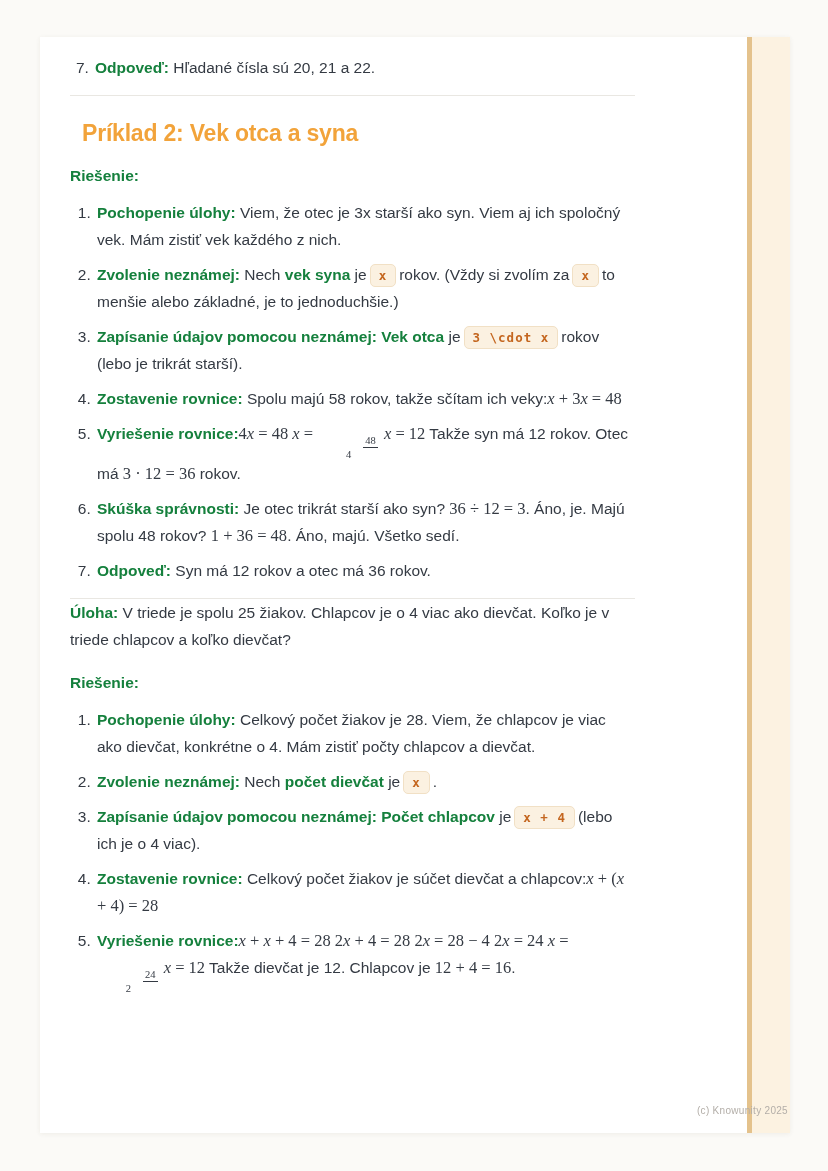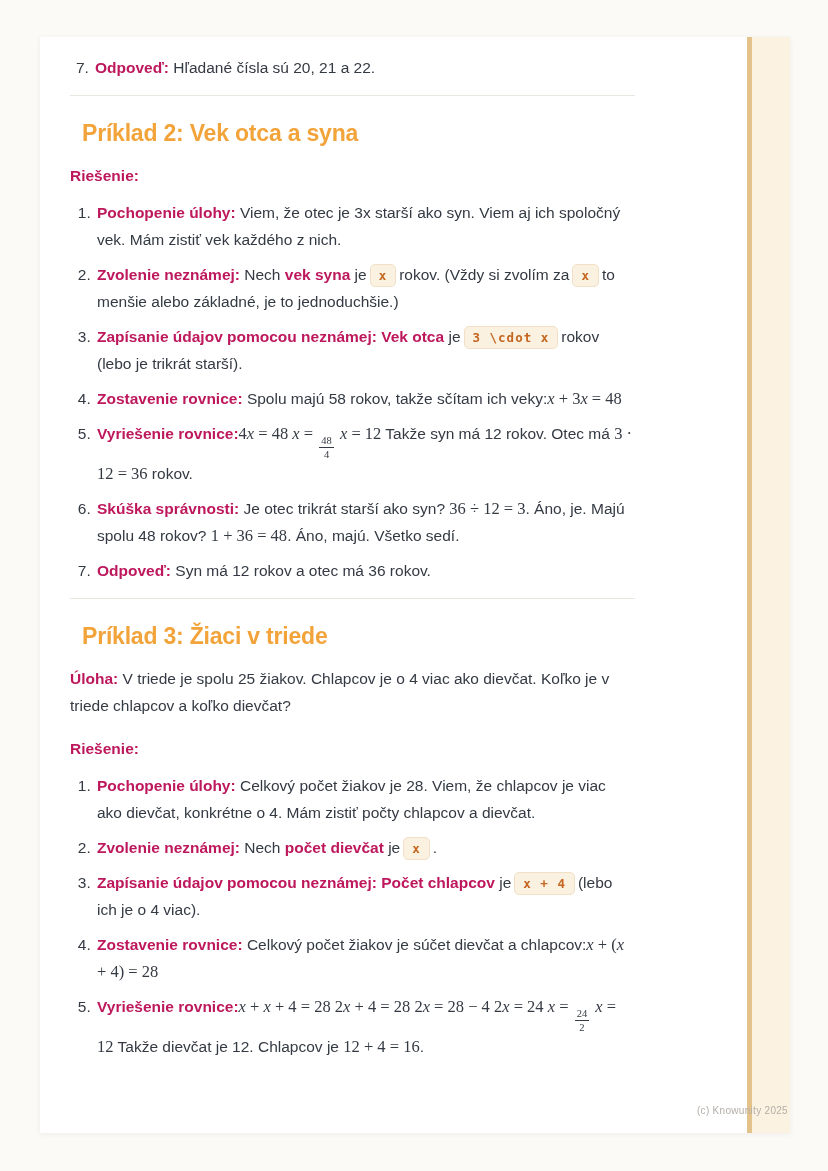--- a/index.html
+++ b/index.html
@@ -15,21 +15,21 @@
     box-shadow:0 1px 5px rgba(70,55,30,.07);
   }
   .edge-line{position:absolute;top:0;bottom:0;right:38px;width:5px;background:#e4c28c;}
   .edge-strip{position:absolute;top:0;bottom:0;right:0;width:38px;background:#fcf2e1;}
   .content{
     position:absolute;left:30px;top:0;width:565px;
     font-size:15.5px;line-height:27px;
   }
   .intro-step{display:flex;margin-top:17px;}
   .intro-step .num{flex:0 0 auto;margin:0 6px 0 6px;}
-  strong{font-weight:bold;color:#be185d;}
+  strong{font-weight:bold;color:#15803d;}
   hr.rule{border:0;border-top:1px solid #e9e7e2;margin:14px 0 0 0;}
   h2.title{
     margin:22px 0 14px 12px;font-size:23px;line-height:30px;
     font-weight:bold;color:#f2a33a;letter-spacing:-0.2px;
   }
   p.para{margin:0 0 16px 0;}
   p.sol{margin:0 0 0 0;}
   ol.steps{margin:10px 0 0 0;padding:0 0 0 25px;}
   ol.steps li{margin:0 0 8px 0;padding-left:2px;}
   .chip{
@@ -42,21 +42,21 @@
   }
   .math{
     font-family:"Liberation Serif","DejaVu Serif",serif;
     font-size:16.5px;
   }
   .math em{font-style:italic;font-family:inherit;}
   .frac{
     display:inline-flex;flex-direction:column;align-items:center;
     vertical-align:-0.45em;line-height:1.05;font-size:0.64em;margin:0 2px;
   }
-  .frac .fn{border-bottom:1px solid #343a43;padding:0 2px 1px 2px;}
+  .frac .fn{border-bottom:1px solid #343a43;padding:0 2px 1px 2px;margin-left:44px;}
   .frac .fd{padding-top:1px;}
   .watermark{
     position:absolute;right:2px;bottom:17px;z-index:3;
     font-size:10px;color:#b3aea8;letter-spacing:0.3px;text-align:right;
   }
 </style>
 </head>
 <body>
 
 <div class="card">
@@ -81,21 +81,20 @@
                   <span class="fn">48</span>
                   <span class="fd">4</span>
                 </span> <em>x</em> = 12</span><span> Takže syn má 12 rokov. Otec má </span><span class="math">3 · 12 = 36</span><span> rokov.</span></li>
             <li><strong>Skúška správnosti:</strong><span> Je otec trikrát starší ako syn? </span><span class="math">36 ÷ 12 = 3</span><span>. Áno, je. Majú spolu 48 rokov? </span><span class="math">1 + 36 = 48</span><span>. Áno, majú. Všetko sedí.</span></li>
             <li><strong>Odpoveď:</strong><span> Syn má 12 rokov a otec má 36 rokov.</span></li>
           </ol>
   </section>
 
   <section class="example">
     <hr class="rule">
-    <h2 class="title">Príklad 3: Žiaci v triede</h2>
     <p class="para task"><strong class="lbl">Úloha:</strong><span> V triede je spolu 25 žiakov. Chlapcov je o 4 viac ako dievčat. Koľko je v triede chlapcov a koľko dievčat?</span></p>
     <p class="para sol"><strong class="lbl">Riešenie:</strong></p>
     <ol class="steps">
             <li><strong>Pochopenie úlohy:</strong><span> Celkový počet žiakov je 28. Viem, že chlapcov je viac ako dievčat, konkrétne o 4. Mám zistiť počty chlapcov a dievčat.</span></li>
             <li><strong>Zvolenie neznámej:</strong><span> Nech </span><strong>počet dievčat</strong><span> je</span><code class="chip">x</code><span>.</span></li>
             <li><strong>Zapísanie údajov pomocou neznámej: Počet chlapcov</strong><span> je</span><code class="chip">x + 4</code><span>(lebo ich je o 4 viac).</span></li>
             <li><strong>Zostavenie rovnice:</strong><span> Celkový počet žiakov je súčet dievčat a chlapcov:</span><span class="math"><em>x</em> + (<em>x</em> + 4) = 28</span></li>
             <li><strong>Vyriešenie rovnice:</strong><span class="math"><em>x</em> + <em>x</em> + 4 = 28 2<em>x</em> + 4 = 28 2<em>x</em> = 28 − 4 2<em>x</em> = 24 <em>x</em> = <span class="frac">
                   <span class="fn">24</span>
                   <span class="fd">2</span>

